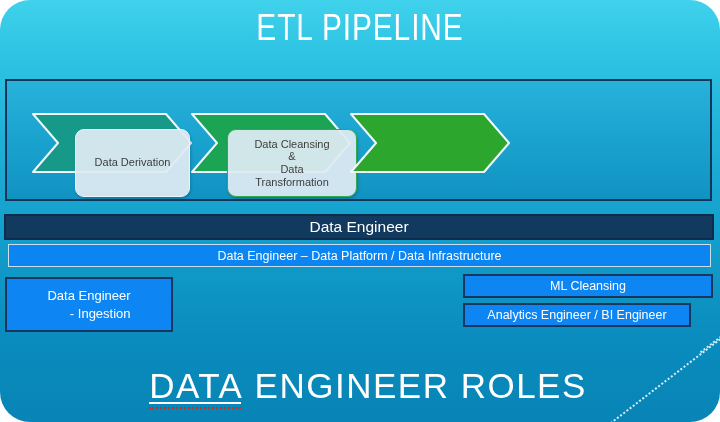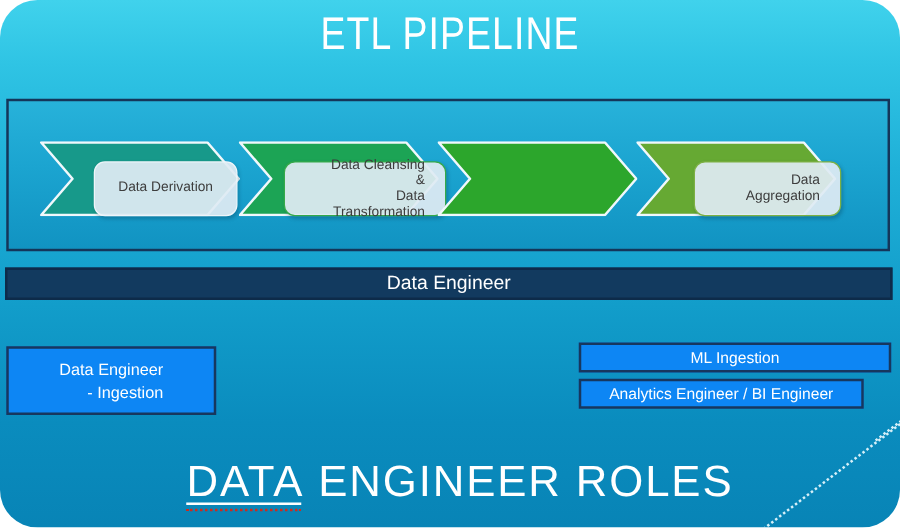--- a/index.html
+++ b/index.html
@@ -28,27 +28,27 @@
     width: 707px; height: 122px;
     box-sizing: border-box;
     border: 2px solid #14365a;
     background: linear-gradient(180deg, #27b2da 0%, #1ba4d0 45%, #1193c2 100%);
   }
   .stage { position: absolute; top: 32px; width: 172px; height: 80px; }
   .stage svg { position: absolute; left: 0; top: 0; display: block; }
   .stage-box {
     position: absolute; top: 16px;
     box-sizing: border-box;
-    height: 44px;
+    height: 68px;
     background: rgba(223, 235, 243, 0.93);
     border: 1.5px solid #eef5f9;
     border-radius: 9px;
     box-shadow: 1px 2px 3px rgba(0,40,60,0.25);
     display: flex; align-items: center; justify-content: center;
-    text-align: right;
+    text-align: center;
     color: #3d3d3d;
     font-size: 11px; line-height: 1.2;
     white-space: pre-line;
     padding: 2px 16px;
   }
 
   
   .bar {
     position: absolute;
     box-sizing: border-box;
@@ -139,36 +139,31 @@
 &amp;
 Data Transformation</div>
     </div>
 
     <div class="stage" style="left:343px">
       <svg width="160" height="60" viewBox="0 0 160 60">
         <polygon points="1,1 134,1 159,30 134,59 1,59 26,30" stroke="#f0f8fb" stroke-width="2" stroke-linejoin="round" fill="#2ca62c"></polygon>
       </svg>
     </div>
 
-    <div class="stage" style="left:502px">
-      <svg width="160" height="60" viewBox="0 0 160 60">
-        <polygon points="1,1 134,1 159,30 134,59 1,59 26,30" stroke="#f0f8fb" stroke-width="2" stroke-linejoin="round" fill="#66a933"></polygon>
-      </svg>
-      <div class="stage-box" style="left: 46px; width: 118px; border-color: rgb(124, 176, 67);">Data Aggregation</div>
-    </div>
 
   </div>
 
   <div class="bar bar-dark">Data Engineer</div>
 
+  <div class="bar bar-platform">Data Engineer – Data Platform / Data Infrastructure</div>
 
   <div class="bar box-ingestion">Data Engineer
 - Ingestion</div>
 
-  <div class="bar bar-ml">ML Ingestion</div>
+  <div class="bar bar-ml">ML Cleansing</div>
 
   <div class="bar bar-analytics">Analytics Engineer / BI Engineer</div>
 
   <div class="footer-title"><span class="u-word">DATA</span><span> </span><span>ENGINEER ROLES</span></div>
 
   <div class="diag diag-long"></div>
   <div class="diag diag-short"></div>
 
 </div>
 

